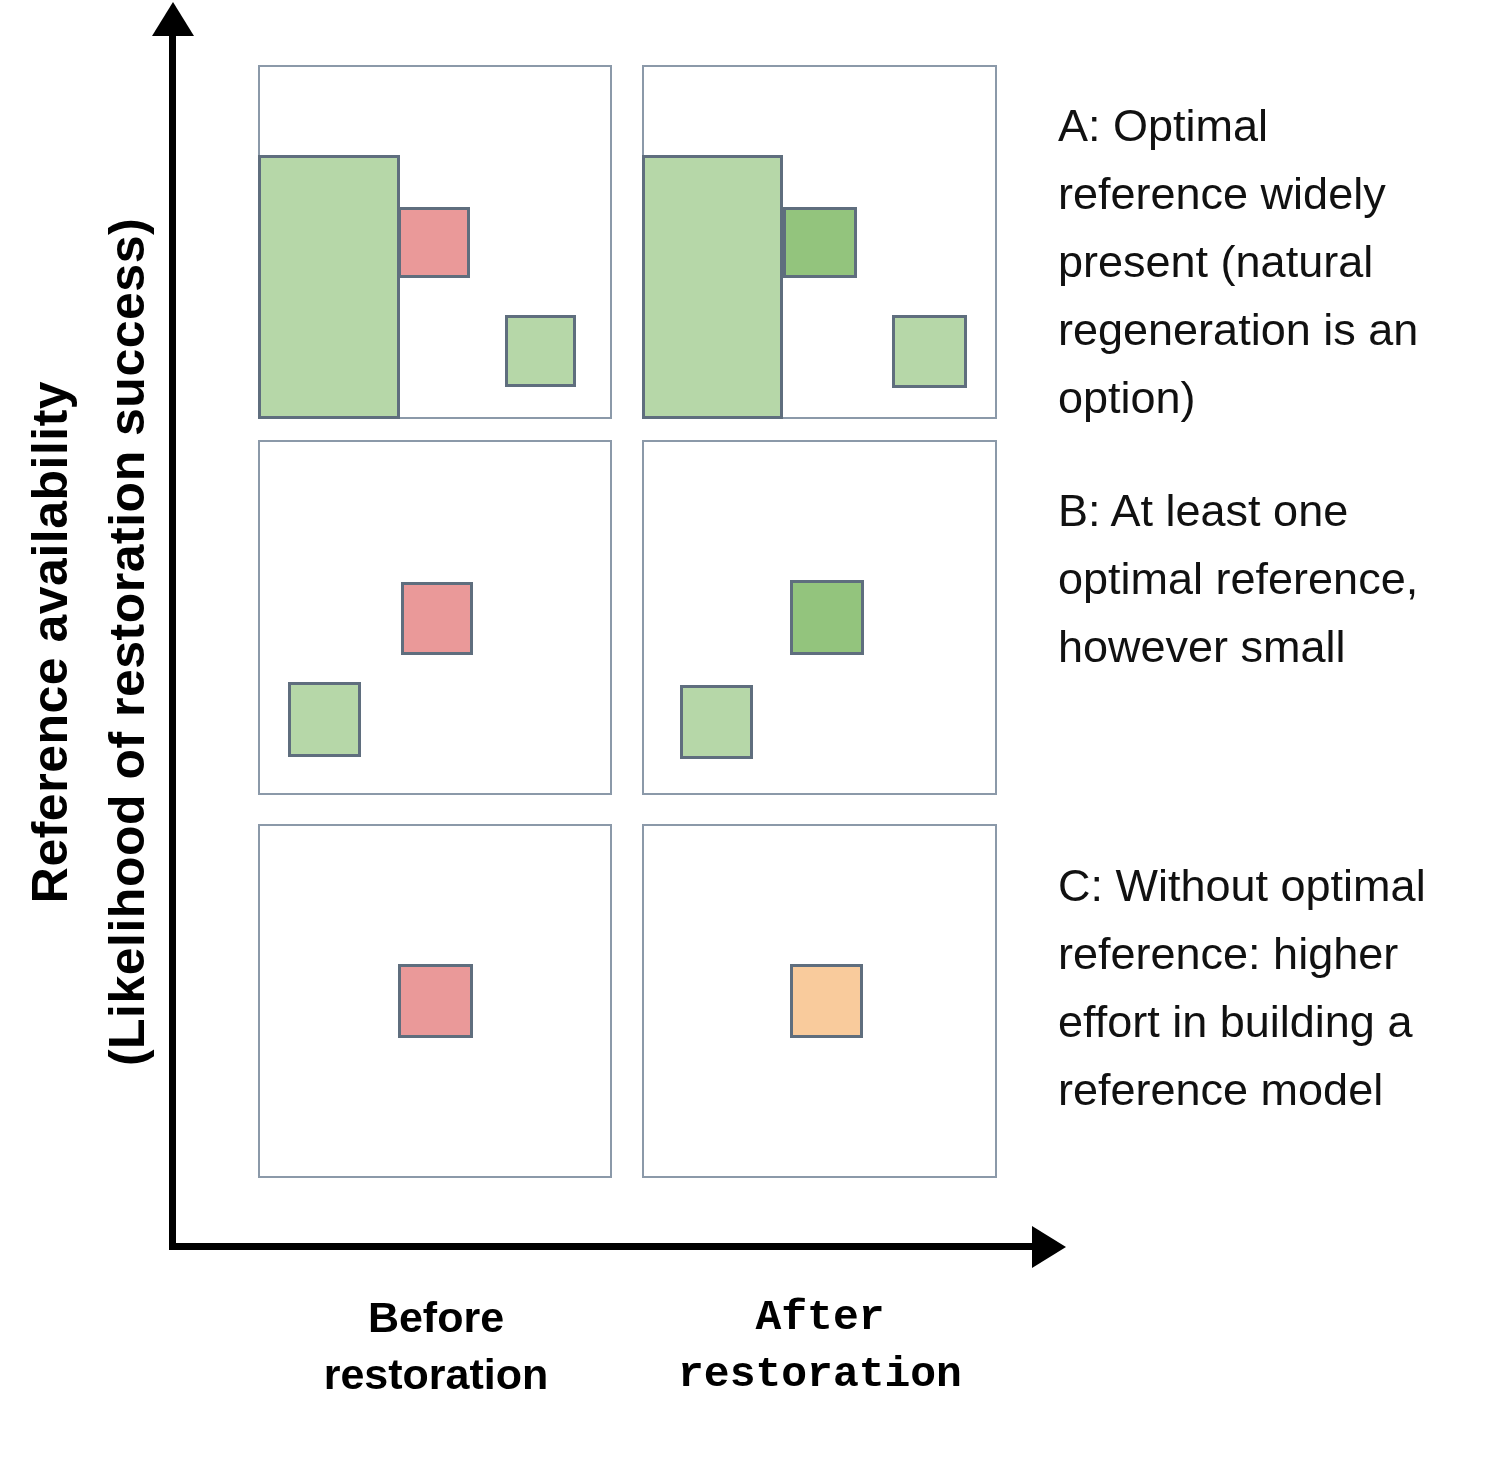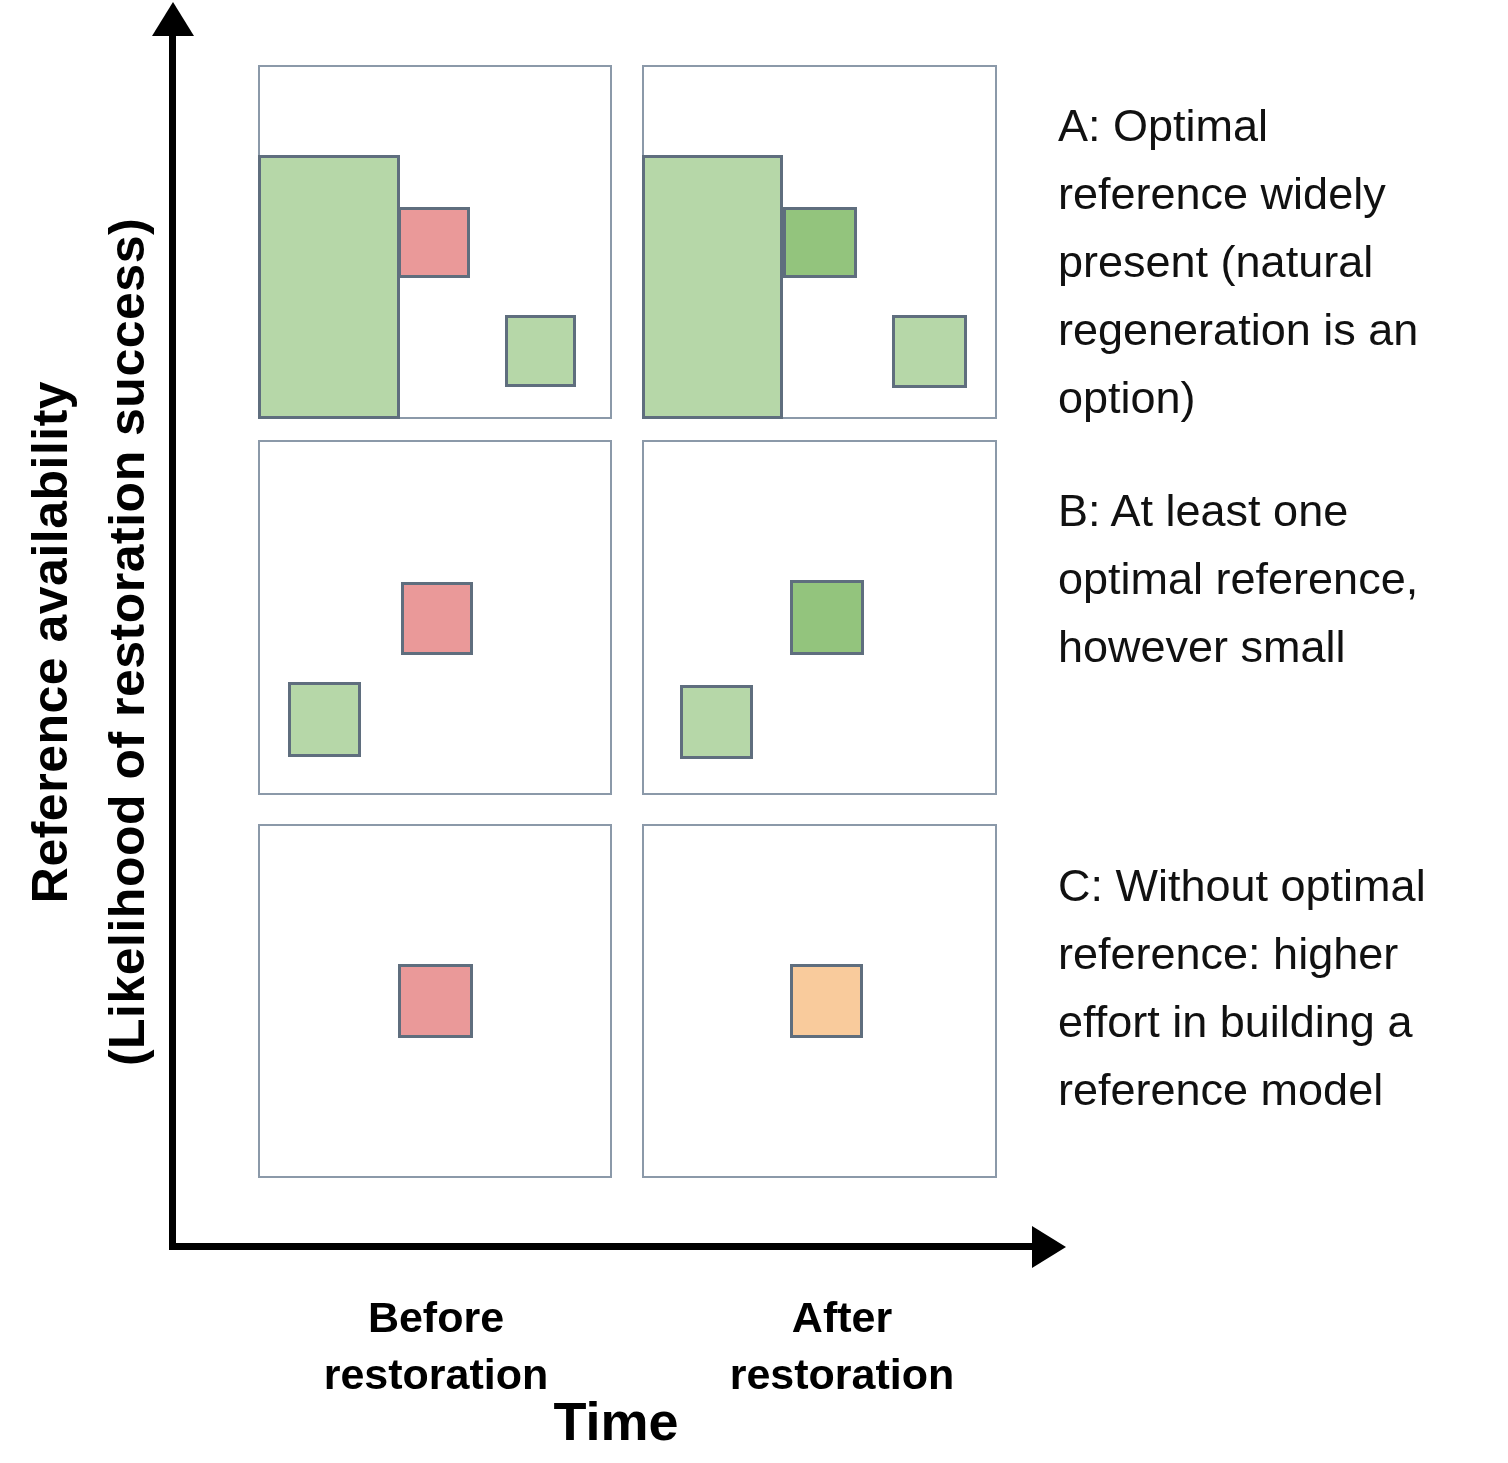--- a/index.html
+++ b/index.html
@@ -90,21 +90,21 @@
     width: 500px;
     text-align: center;
     font-size: 43px;
     font-weight: bold;
     line-height: 57px;
     color: #000000;
     white-space: pre-line;
     margin-top: 27px;
   }
   .x-tick.before { left: 186px; }
-  .x-tick.after  { left: 592px; }
+  .x-tick.after  { left: 570px; font-family: Liberation Mono, monospace; }
   .x-title {
     position: absolute;
     left: 366px; top: 1390px;
     width: 500px;
     text-align: center;
     font-size: 54px;
     font-weight: bold;
     color: #000000;
   }
 </style>
@@ -158,15 +158,14 @@
 however small</div>
   <div class="annotation c">C: Without optimal
 reference: higher
 effort in building a
 reference model</div>
 
   <div class="x-tick before">Before
 restoration</div>
   <div class="x-tick after">After
 restoration</div>
-  <div class="x-title">Time</div>
 
 </div>
 
 </body></html>

